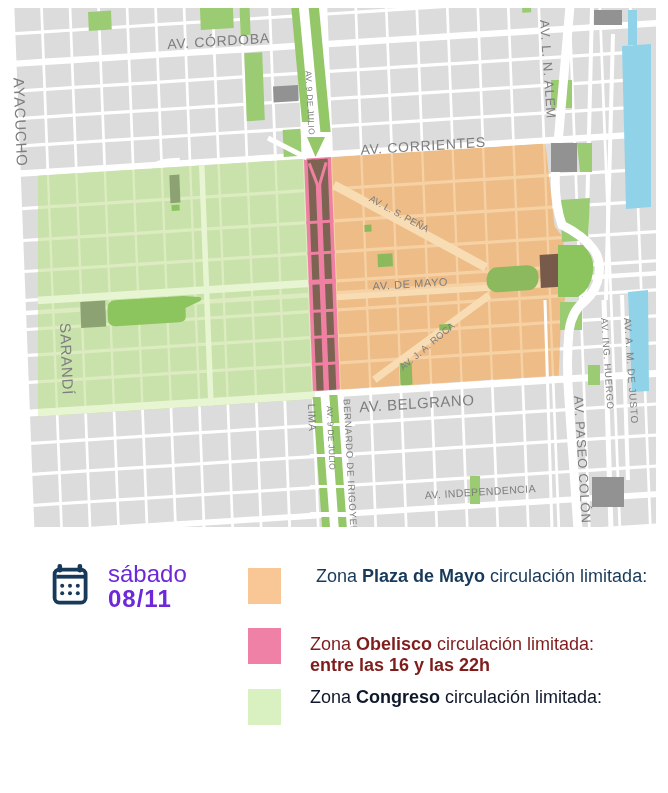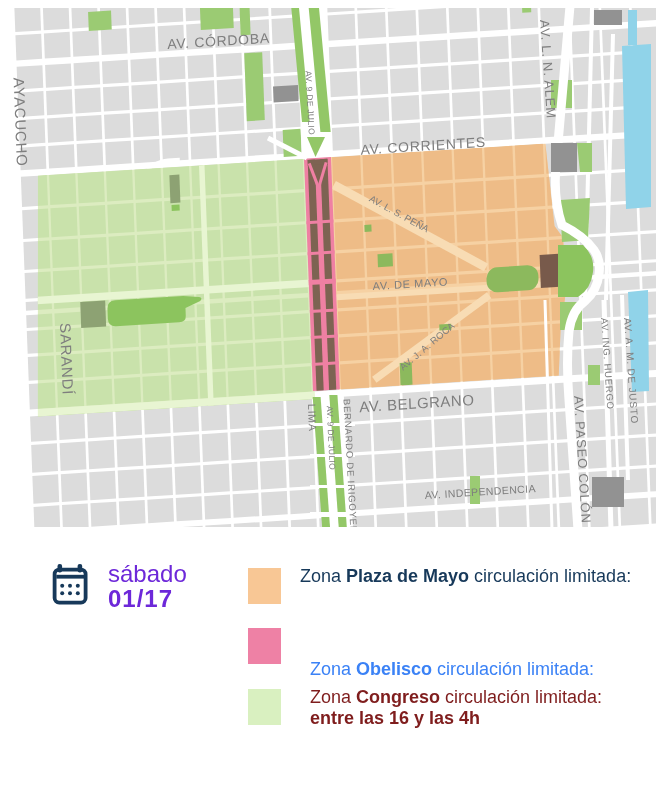--- a/index.html
+++ b/index.html
@@ -1036,19 +1036,19 @@
 <rect x="4.3" y="12.8" width="27.8" height="3.8"></rect>
 <circle cx="10.2" cy="23.7" r="2"></circle>
         <circle cx="18" cy="23.7" r="2"></circle>
         <circle cx="25.8" cy="23.7" r="2"></circle>
 <circle cx="10.2" cy="31.3" r="2"></circle>
         <circle cx="18" cy="31.3" r="2"></circle>
         <circle cx="25.8" cy="31.3" r="2"></circle>
 </g>
 <rect x="2.6" y="7.6" width="31" height="33" rx="4.6" fill="none" stroke="#17395a" stroke-width="3.8"></rect>
 </svg>
-    <div style="position:absolute;left:108px;top:562px;font-size:24px;line-height:24.5px;color:#6d28d9">sábado<br><b style="letter-spacing:1px">01/17</b></div>
+    <div style="position:absolute;left:108px;top:562px;font-size:24px;line-height:24.5px;color:#6d28d9">sábado<br><b style="letter-spacing:1px">08/11</b></div>
     <div style="position:absolute;left:247.5px;top:568.0px;width:33.5px;height:36px;background:#f8c795"></div>
-    <div style="position:absolute;left:300px;top:566px;font-size:18px;line-height:20.5px;color:#17395a">Zona <b>Plaza de Mayo</b> circulación limitada:<br></div>
+    <div style="position:absolute;left:316px;top:566px;font-size:18px;line-height:20.5px;color:#17395a">Zona <b>Plaza de Mayo</b> circulación limitada:<br></div>
     <div style="position:absolute;left:247.5px;top:628.0px;width:33.5px;height:36px;background:#ee81a5"></div>
-    <div style="position:absolute;left:310px;top:659px;font-size:18px;line-height:20.5px;color:#3b82f6">Zona <b>Obelisco</b> circulación limitada:<br></div>
+    <div style="position:absolute;left:310px;top:634px;font-size:18px;line-height:20.5px;color:#7f1d1d">Zona <b>Obelisco</b> circulación limitada:<br><b>entre las 16 y las 22h</b></div>
     <div style="position:absolute;left:247.5px;top:689px;width:33.5px;height:36px;background:#d9f0c0"></div>
-    <div style="position:absolute;left:310px;top:687px;font-size:18px;line-height:20.5px;color:#7f1d1d">Zona <b>Congreso</b> circulación limitada:<br><b>entre las 16 y las 4h</b></div>
+    <div style="position:absolute;left:310px;top:687px;font-size:18px;line-height:20.5px;color:#0f172a">Zona <b>Congreso</b> circulación limitada:<br></div>
 </div>
 </body></html>

